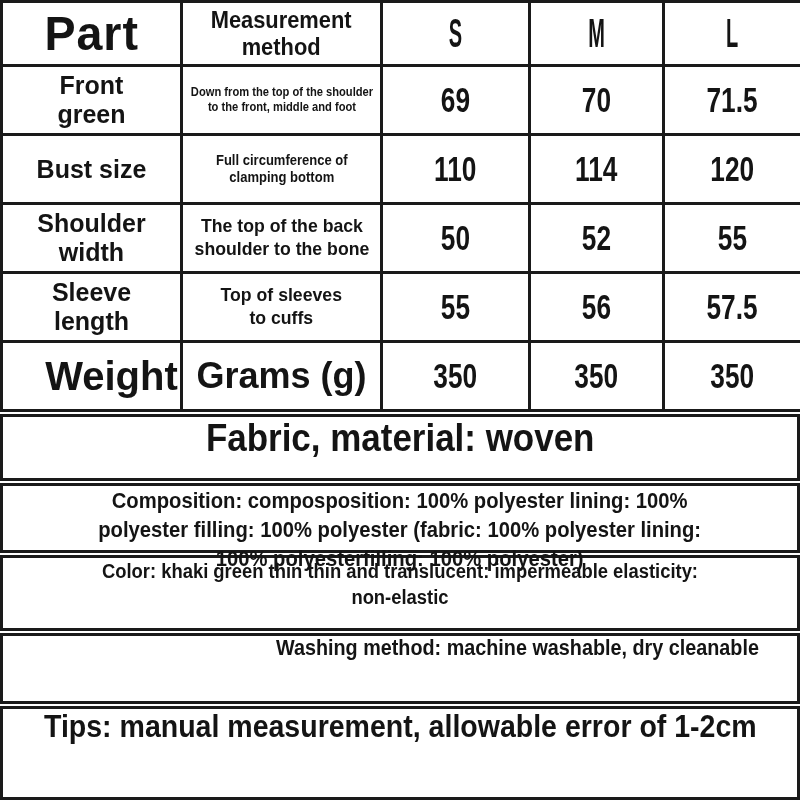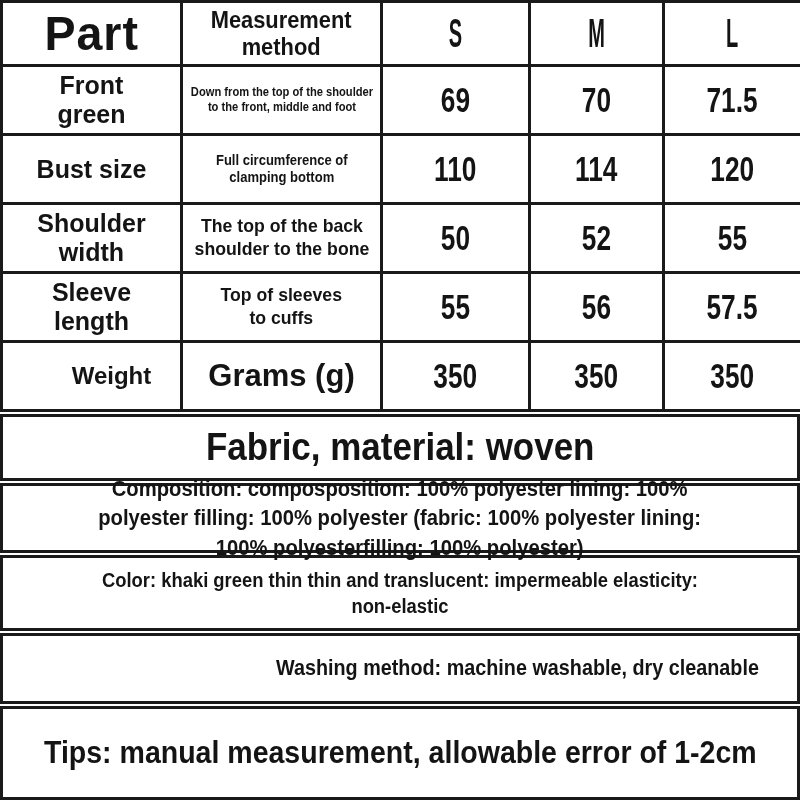--- a/index.html
+++ b/index.html
@@ -48,37 +48,37 @@
     display: inline-block; transform: scaleX(0.5);
   }
   .num {
     font-size: 35px; font-weight: bold;
     display: inline-block; transform: scaleX(0.75);
   }
   .lbl {
     font-size: 25px; font-weight: bold; line-height: 1.15;
     white-space: pre-line; display: inline-block;
   }
-  .lbl-lg { font-size: 24px; margin-left: 40px; }
+  .lbl-lg { font-size: 40px; margin-left: 40px; }
   .desc {
     font-weight: bold; line-height: 1.2;
     white-space: pre-line; display: inline-block; transform: scaleX(0.93);
   }
   .d-front  { font-size: 12px; }
   .d-bust   { font-size: 14px; }
   .d-shldr  { font-size: 19px; }
   .d-sleeve { font-size: 19px; }
-  .d-grams  { font-size: 31px; transform: scaleX(1); }
+  .d-grams  { font-size: 36px; transform: scaleX(1); }
 
   
   .section {
     border: 3px solid #1a1a1a;
     margin-top: 2px;
     background: #ffffff;
-    display: flex; align-items: center; justify-content: center;
+    display: flex; align-items: flex-start; justify-content: center;
     flex: none;
   }
   .section .stext {
     font-weight: bold; text-align: center;
     white-space: pre-line; display: inline-block; transform: scaleX(0.92);
   }
   .sec-fabric { height: 67px; }
   .sec-fabric .stext { font-size: 38px; }
   .sec-comp { height: 70px; }
   .sec-comp .stext { font-size: 22px; line-height: 1.32; }

